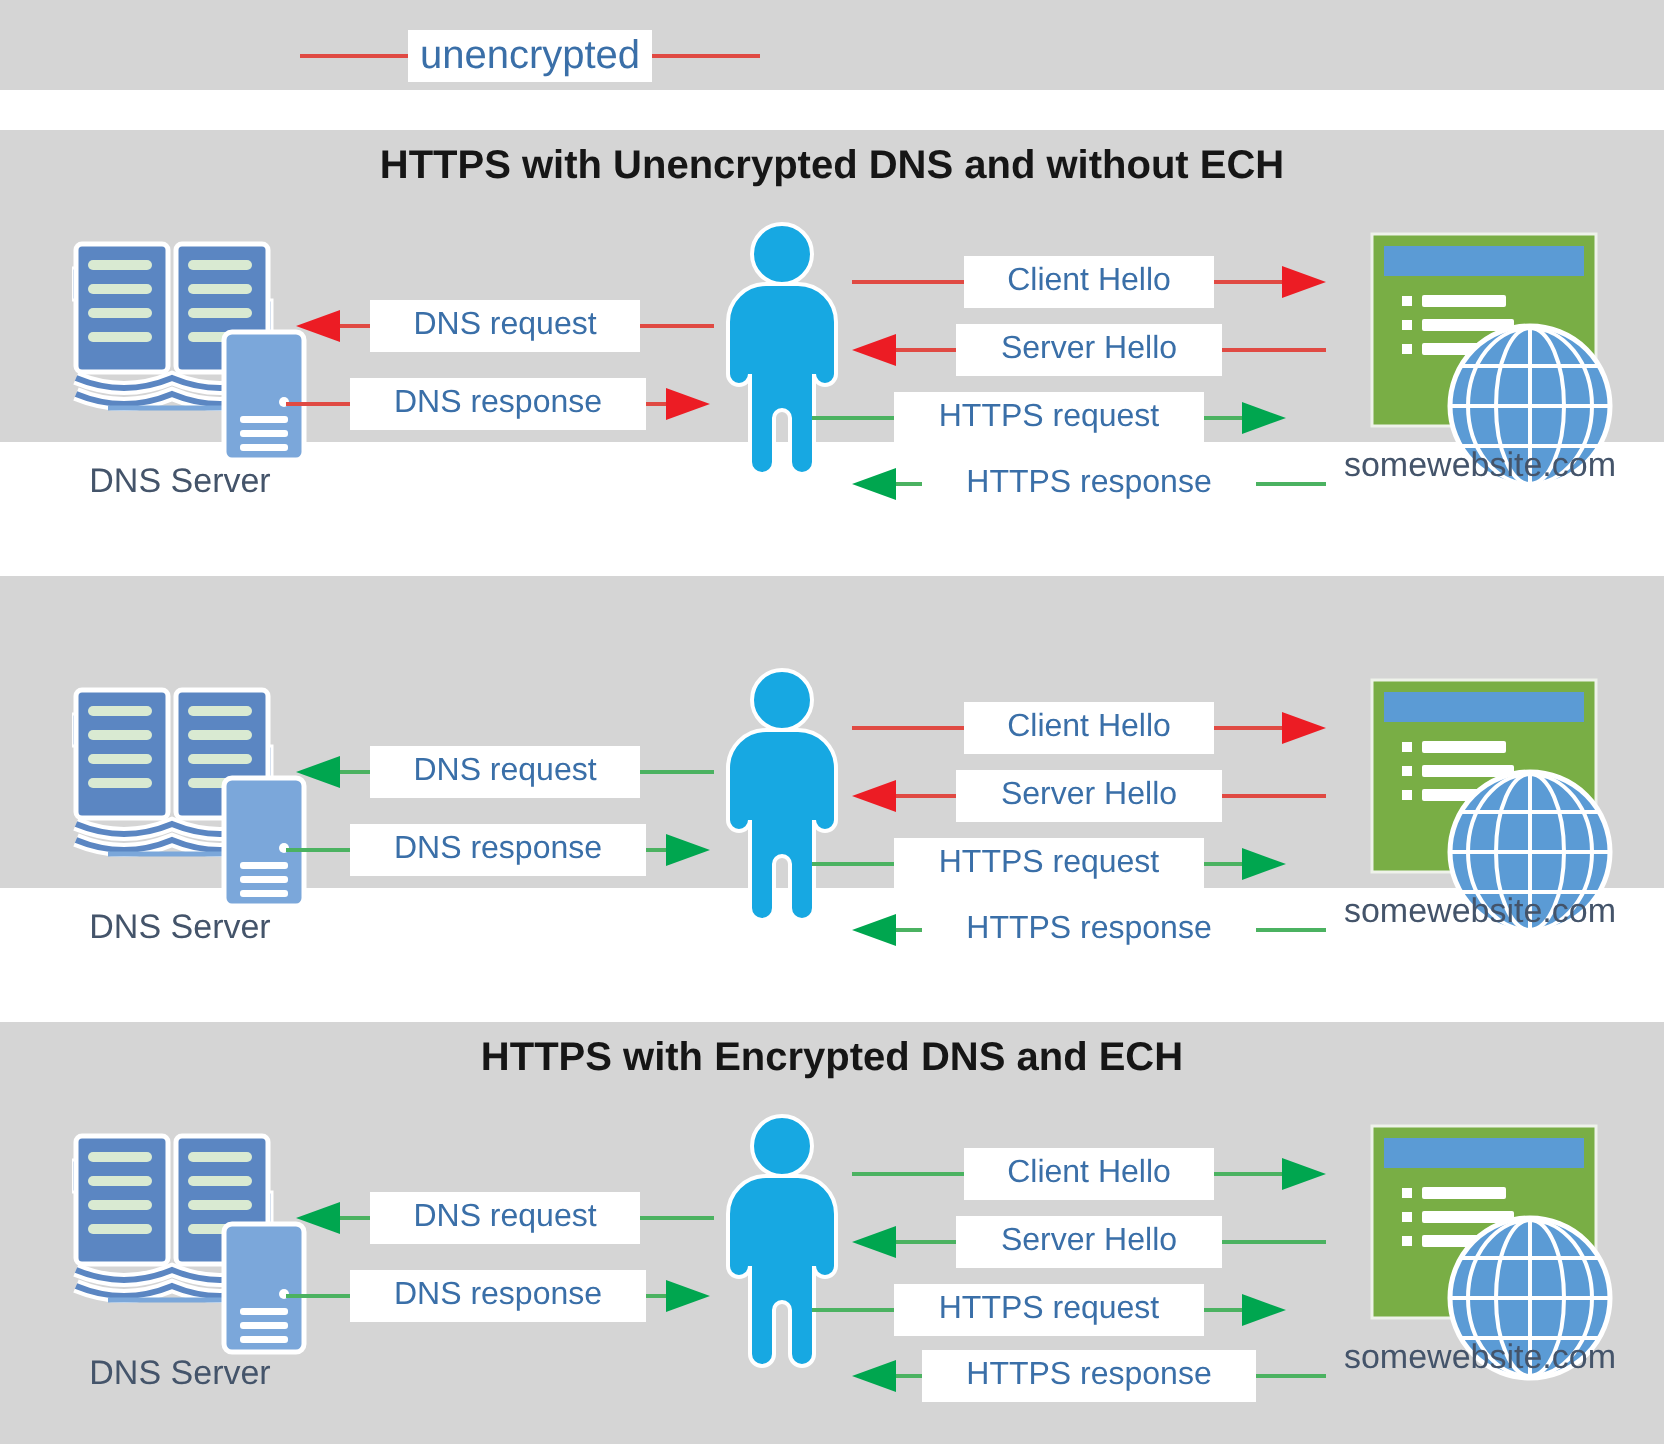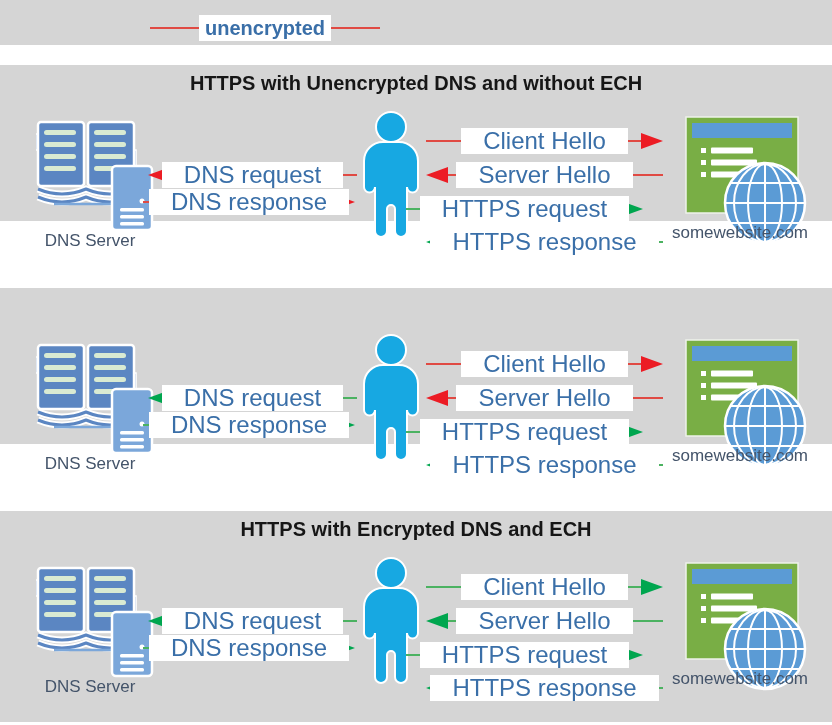--- a/index.html
+++ b/index.html
@@ -7,21 +7,21 @@
          font-family:"Liberation Sans",sans-serif;}
 
   
   .legend{position:absolute;left:0;right:0;top:0;height:45px;background:var(--panel-bg,#d5d5d5);}
   .panel{position:absolute;left:0;right:0;height:156px;background:var(--panel-bg,#d5d5d5);}
   #p1{top:65px}
   #p2{top:288px}
   #p3{top:511px;height:211px}
 
   
-  .legend-item{position:absolute;top:13px;height:30px;display:flex;align-items:center;justify-content:center;font-weight:bold;}
+  .legend-item{position:absolute;top:13px;height:30px;display:flex;align-items:center;justify-content:center;}
   .li-1{left:150px;width:230px}
   .li-2{left:462px;width:233px}
   .legend-item .line{position:absolute;left:0;right:0;top:14px;height:2px;background:#999;}
   .legend-item .lbl{position:relative;background:#fff;color:var(--label-text,#3a6fa8);
                     font-size:20px;line-height:26px;padding:0 6px;white-space:nowrap;}
   .legend-item[data-type="unencrypted"] .line{background:var(--unencrypted-line,#e04a43);}
   .legend-item[data-type="encrypted"]   .line{background:var(--encrypted-line,#4bb261);}
 
   
   .panel .title{position:absolute;top:7px;left:0;right:0;margin:0;text-align:center;
@@ -34,33 +34,33 @@
   .caption{position:absolute;color:var(--caption-text,#44546a);font-size:17px;text-align:center;white-space:nowrap;}
   .dns-caption{left:15px;top:166px;width:150px;}
   .site-caption{left:660px;top:158px;width:160px;}
 
   
   .arrow{position:absolute;height:26px;display:flex;align-items:center;justify-content:center;}
   .arrow .line{position:absolute;left:0;right:0;top:12px;height:2px;background:#999;}
   .arrow.dir-left  .line{left:18px;}
   .arrow.dir-right .line{right:18px;}
   .arrow .lbl{position:relative;background:#fff;color:var(--label-text,#3a6fa8);
-              font-size:24px;line-height:26px;padding:0 22px;white-space:nowrap;}
+              font-size:16px;line-height:26px;padding:0 22px;white-space:nowrap;}
   .head{position:absolute;top:5px;width:0;height:0;border-top:8px solid transparent;border-bottom:8px solid transparent;}
   .head-left{left:0;border-right:22px solid #999;}
   .head-right{right:0;border-left:22px solid #999;}
   .arrow[data-type="unencrypted"] .line{background:var(--unencrypted-line,#e04a43);}
   .arrow[data-type="unencrypted"] .head-left{border-right-color:var(--unencrypted-head,#ec1c24);}
   .arrow[data-type="unencrypted"] .head-right{border-left-color:var(--unencrypted-head,#ec1c24);}
   .arrow[data-type="encrypted"] .line{background:var(--encrypted-line,#4bb261);}
   .arrow[data-type="encrypted"] .head-left{border-right-color:var(--encrypted-head,#00a64f);}
   .arrow[data-type="encrypted"] .head-right{border-left-color:var(--encrypted-head,#00a64f);}
 
   
-  .r-dnsreq {left:148px;top:85px; width:209px;margin-top:12px;}
+  .r-dnsreq {left:148px;top:85px; width:209px;}
   .r-dnsresp{left:143px;top:124px;width:212px;}
   .r-client {left:426px;top:63px; width:237px;}
   .r-server {left:426px;top:97px; width:237px;}
   .r-hreq   {left:406px;top:131px;width:237px;text-align:center;}
   .r-hresp  {left:426px;top:164px;width:237px;}
 </style>
 </head>
 <body>
 
 <div class="stage">

